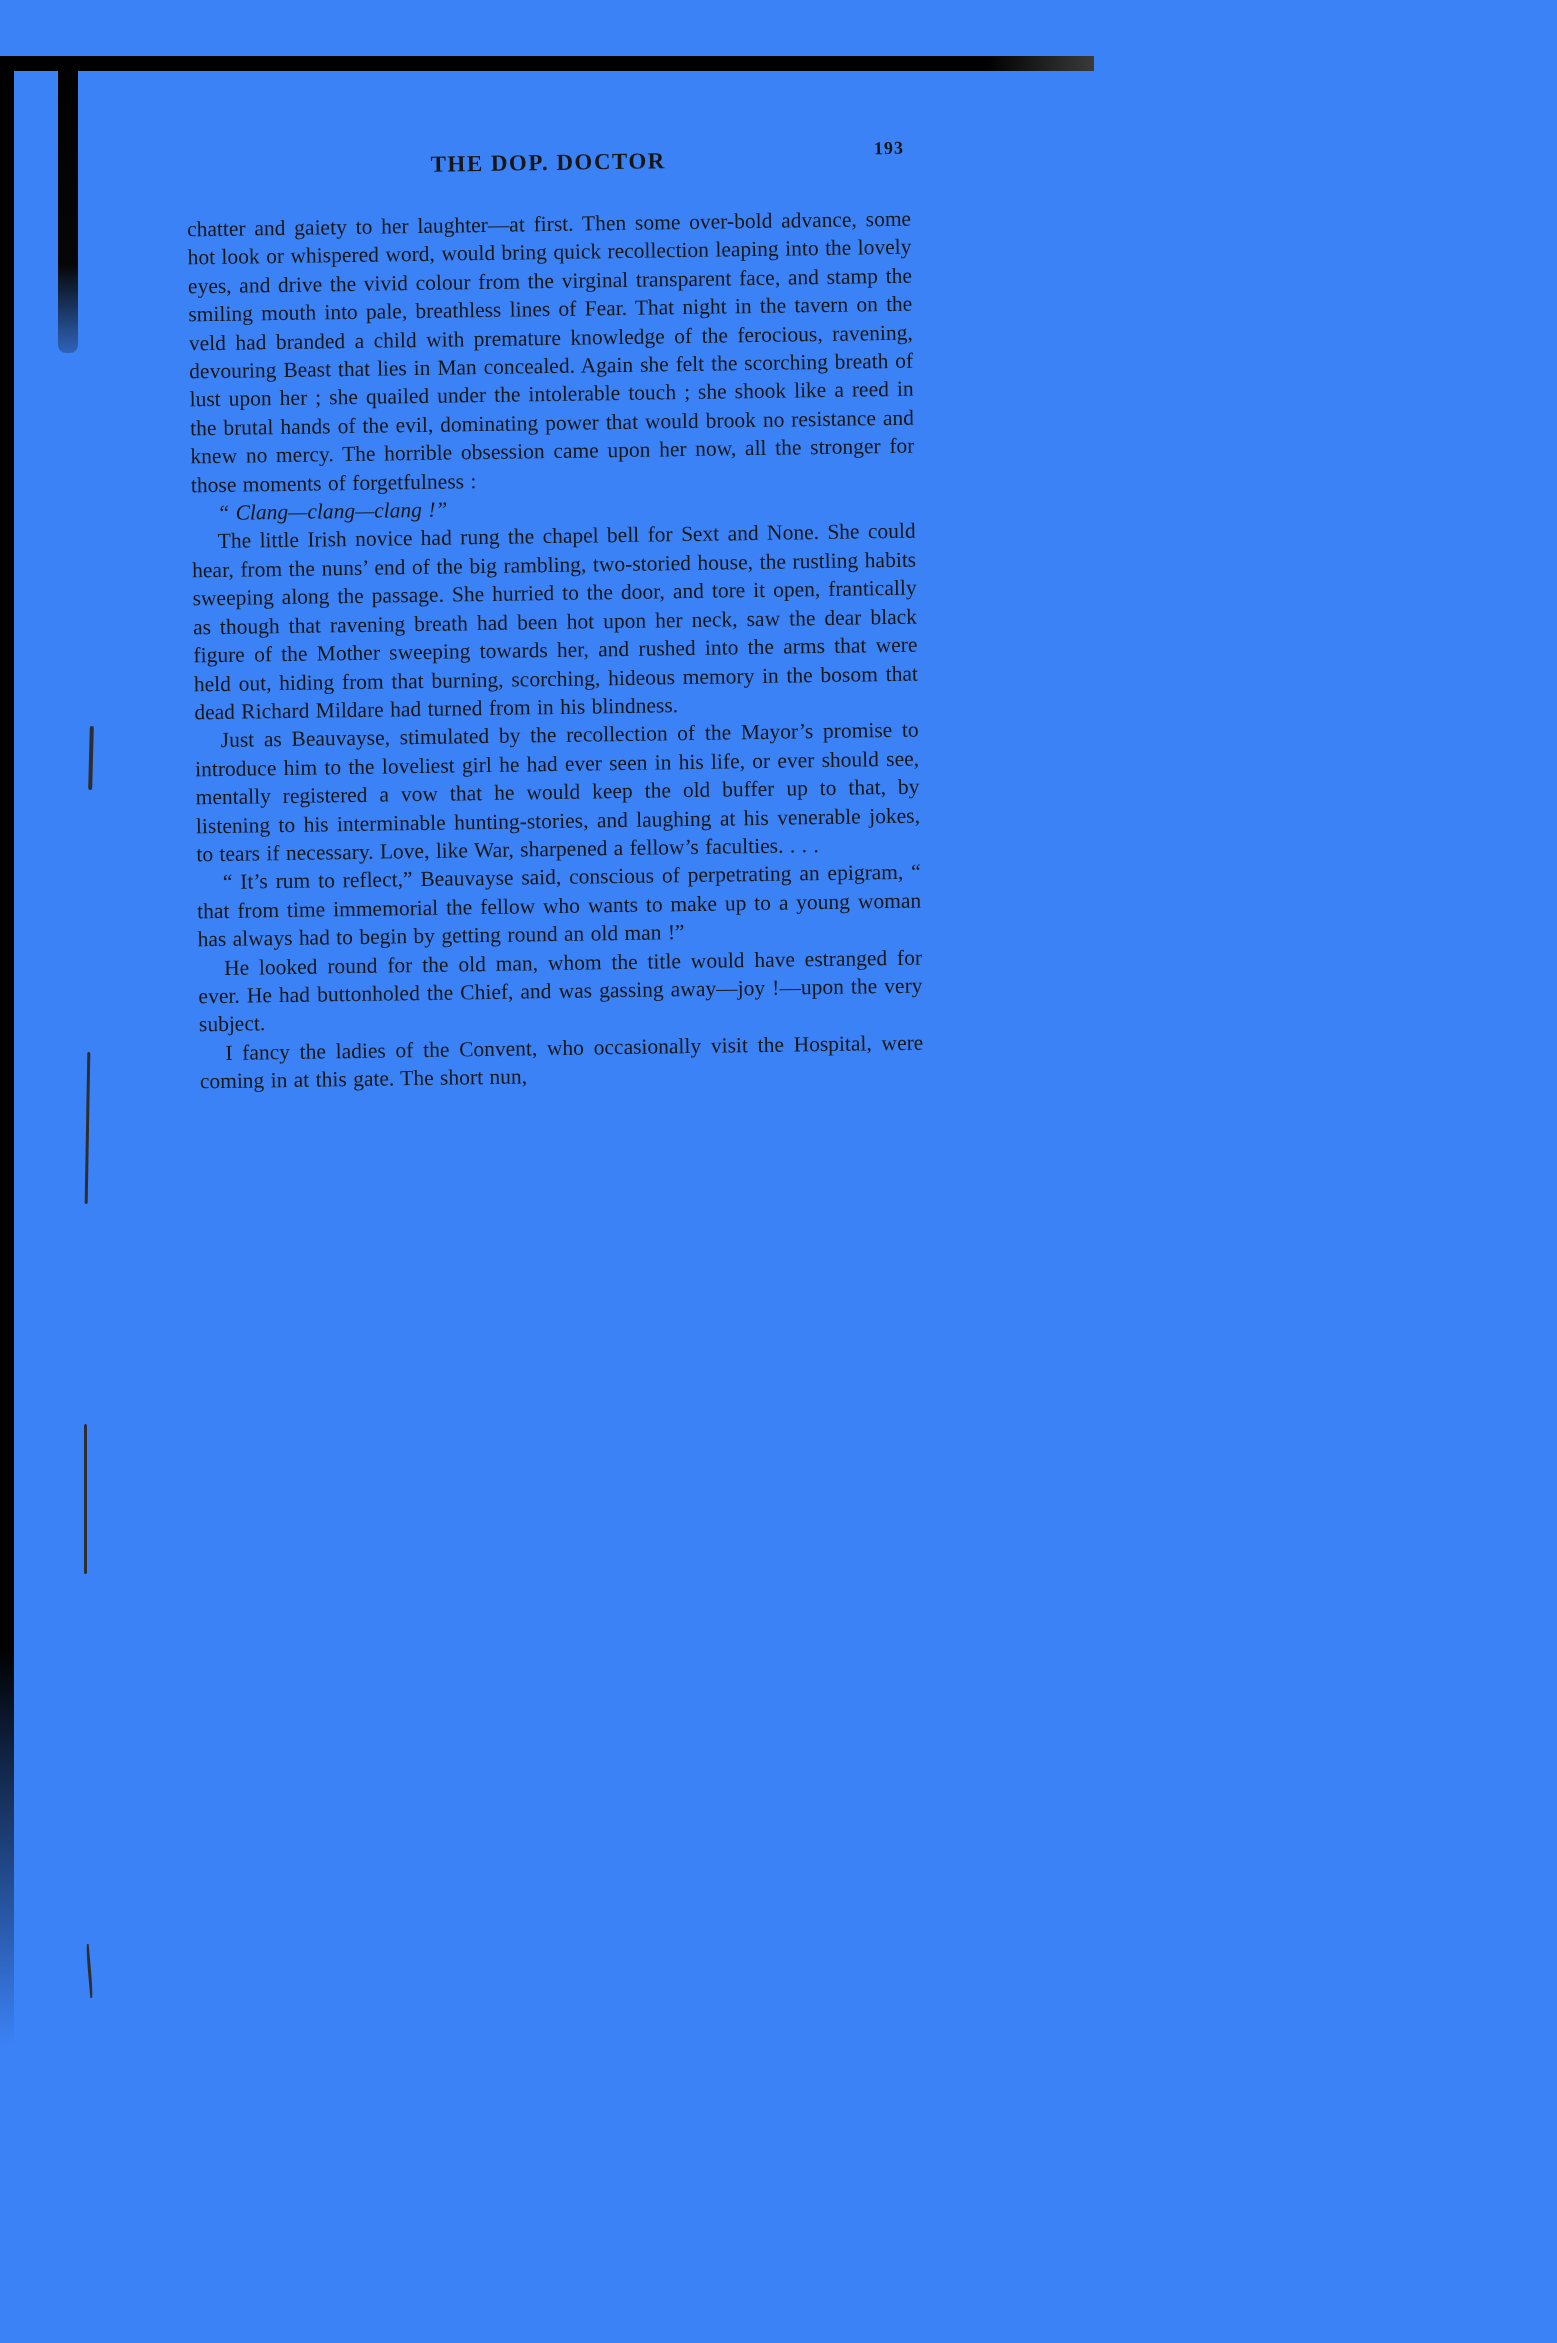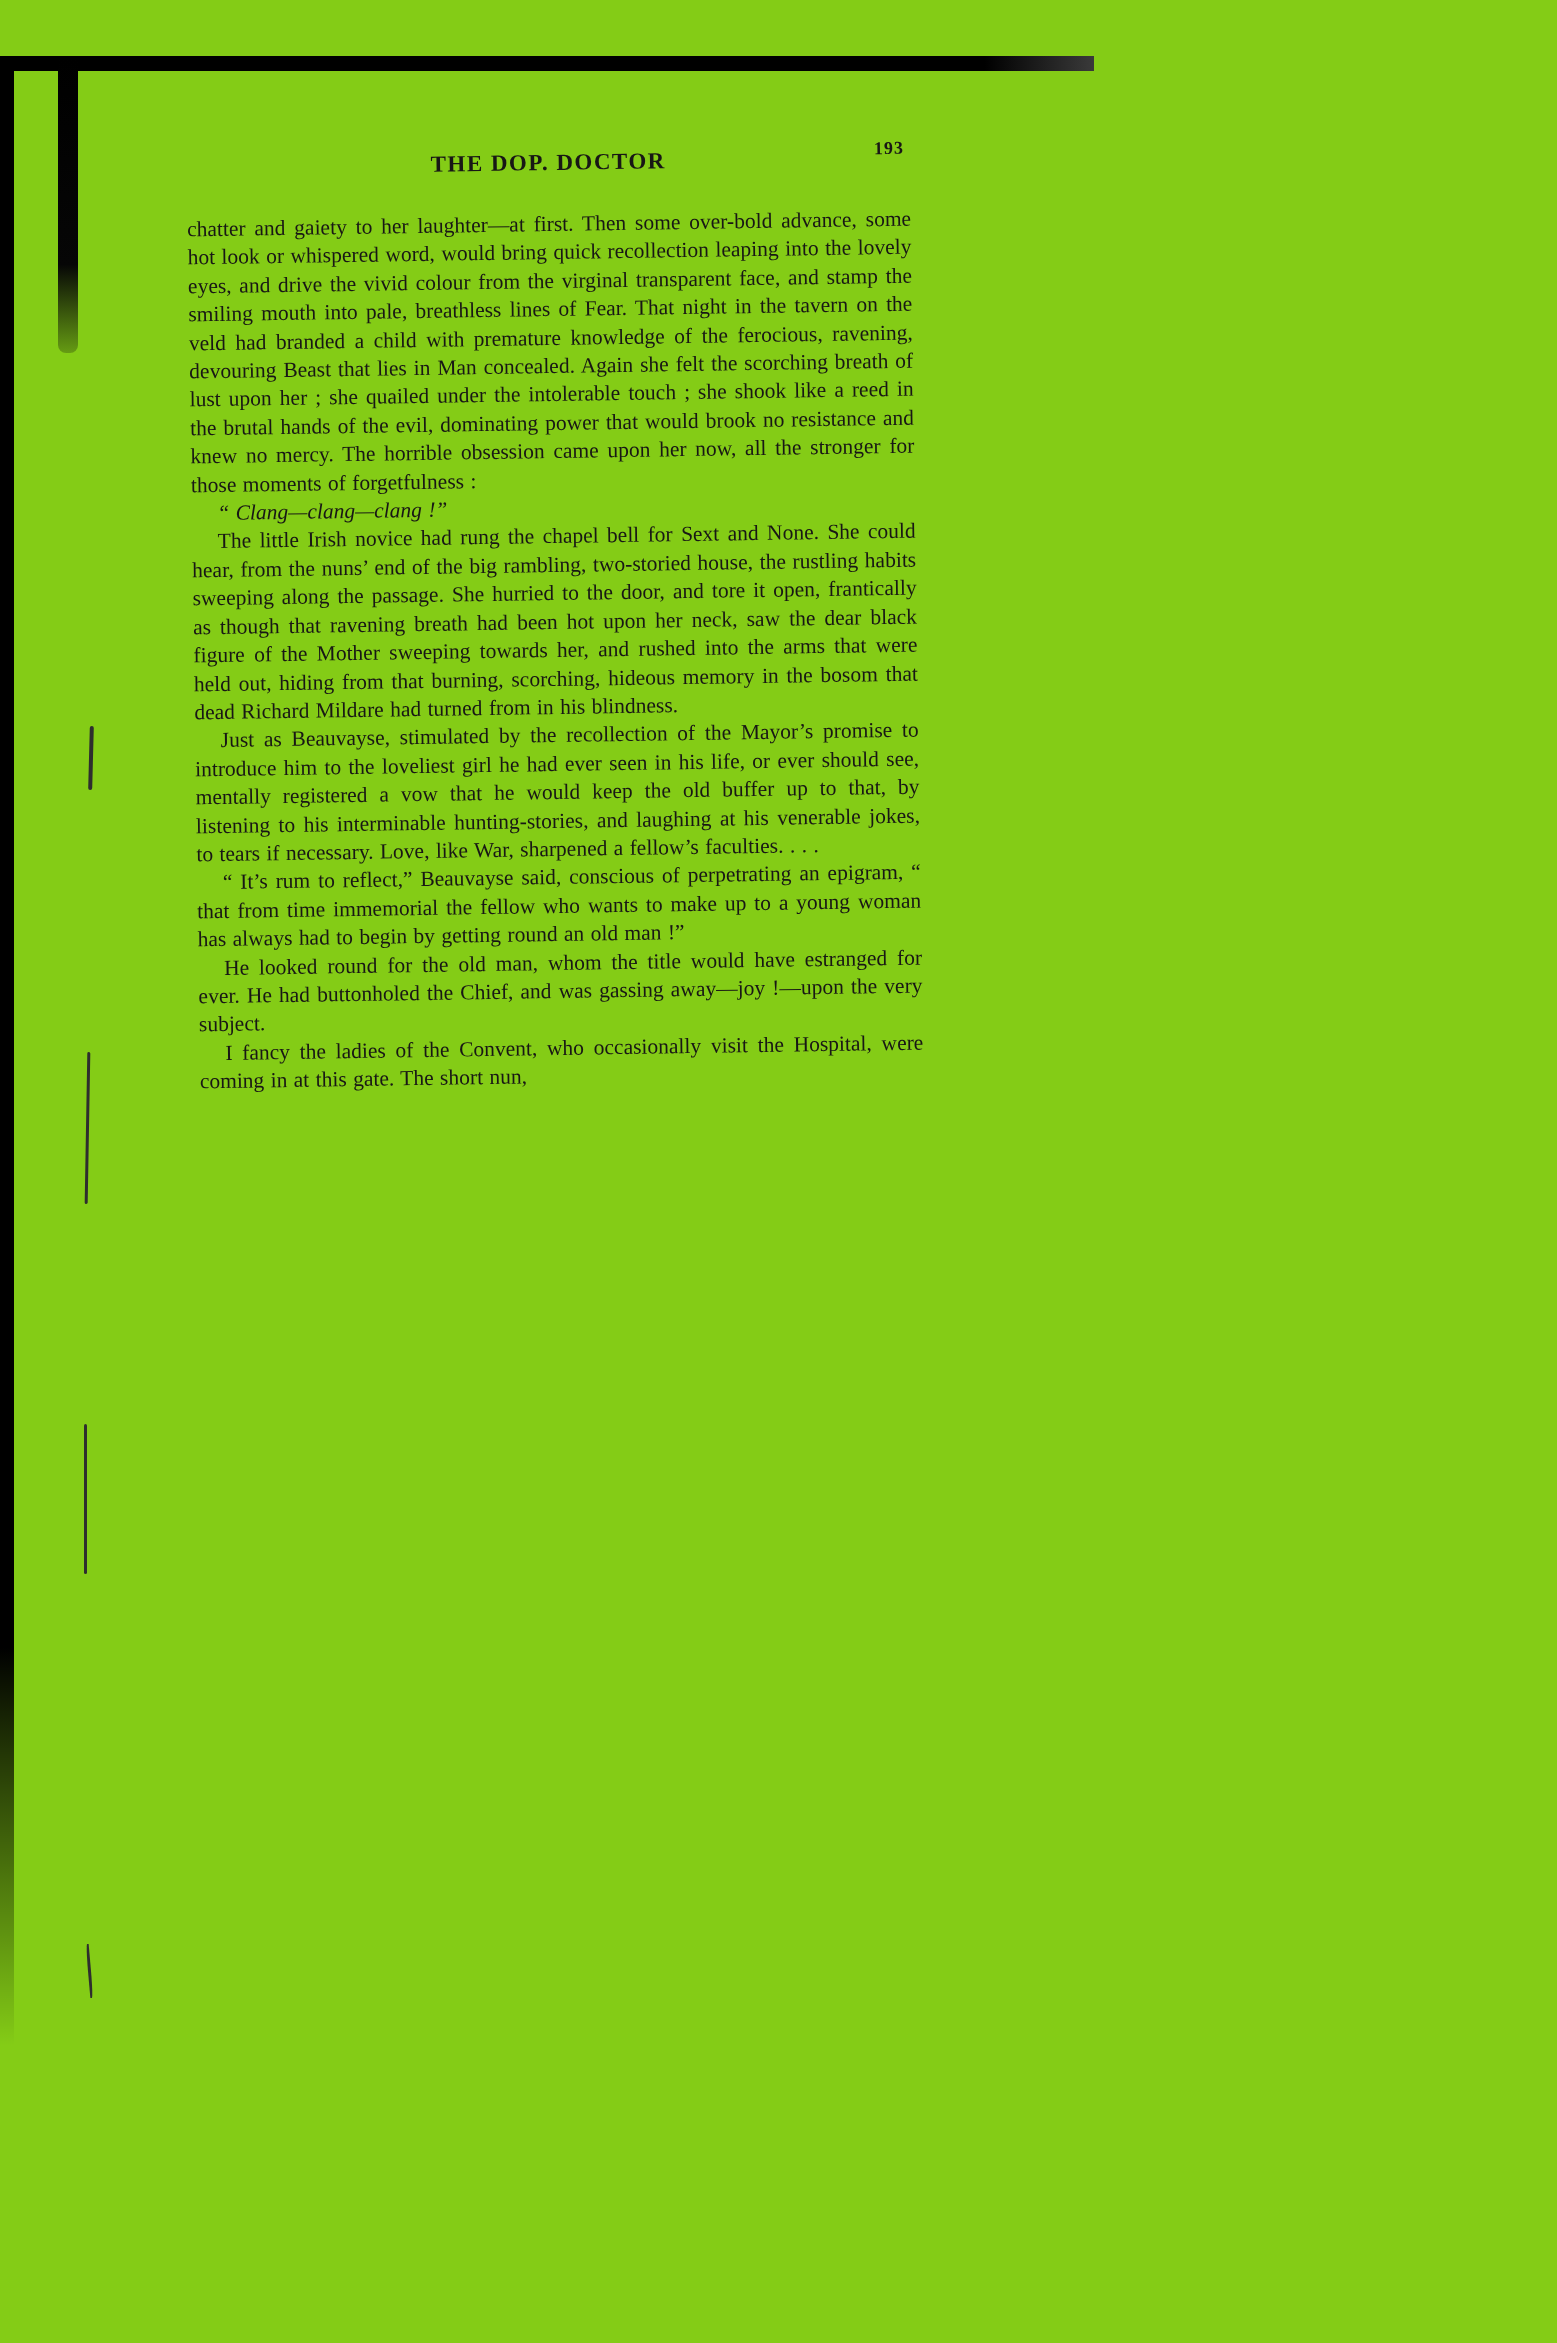--- a/index.html
+++ b/index.html
@@ -10,21 +10,21 @@
     width: 1557px;
     height: 2343px;
     position: relative;
     background: #fbfaf8;
     font-family: "Liberation Serif", "DejaVu Serif", serif;
     overflow: hidden;
   }
   .sheet {
     position: absolute;
     inset: 0;
-    background: #84cc16;
+    background: #3b82f6;
   }
   
   .edge-top {
     position: absolute;
     left: 0; top: 56px;
     width: 1094px; height: 15px;
     background: linear-gradient(to right, #000 0%, #000 90%, #3a3a3a 100%);
   }
   .edge-left {
     position: absolute;

